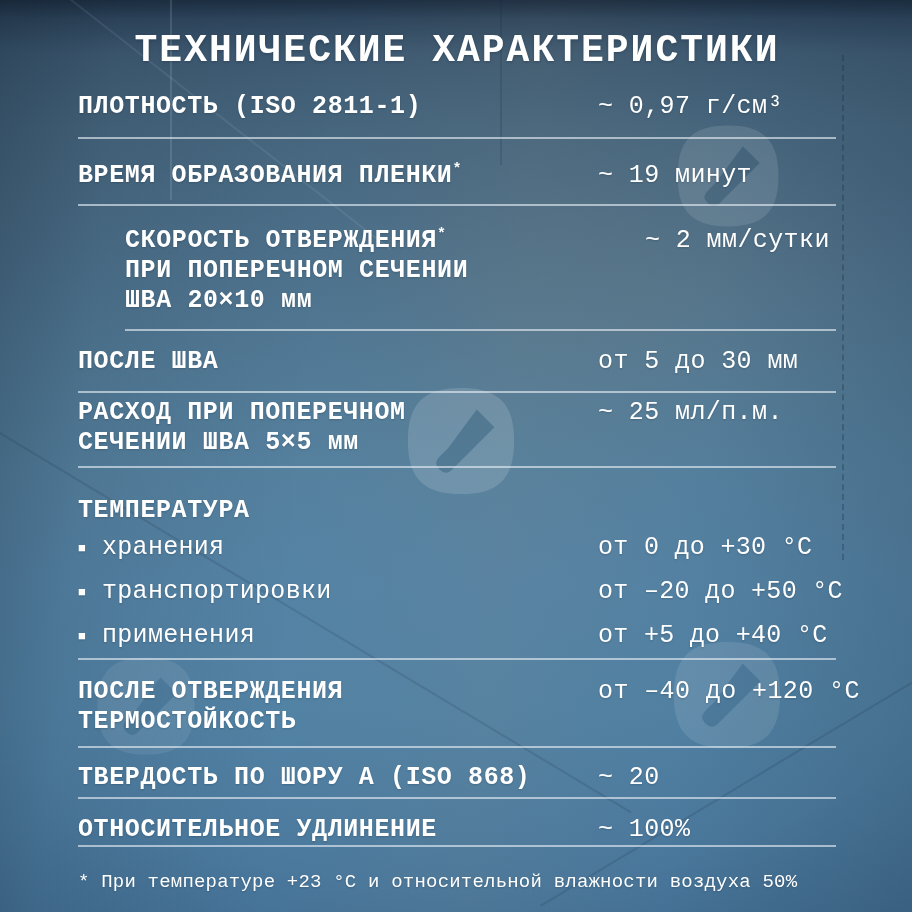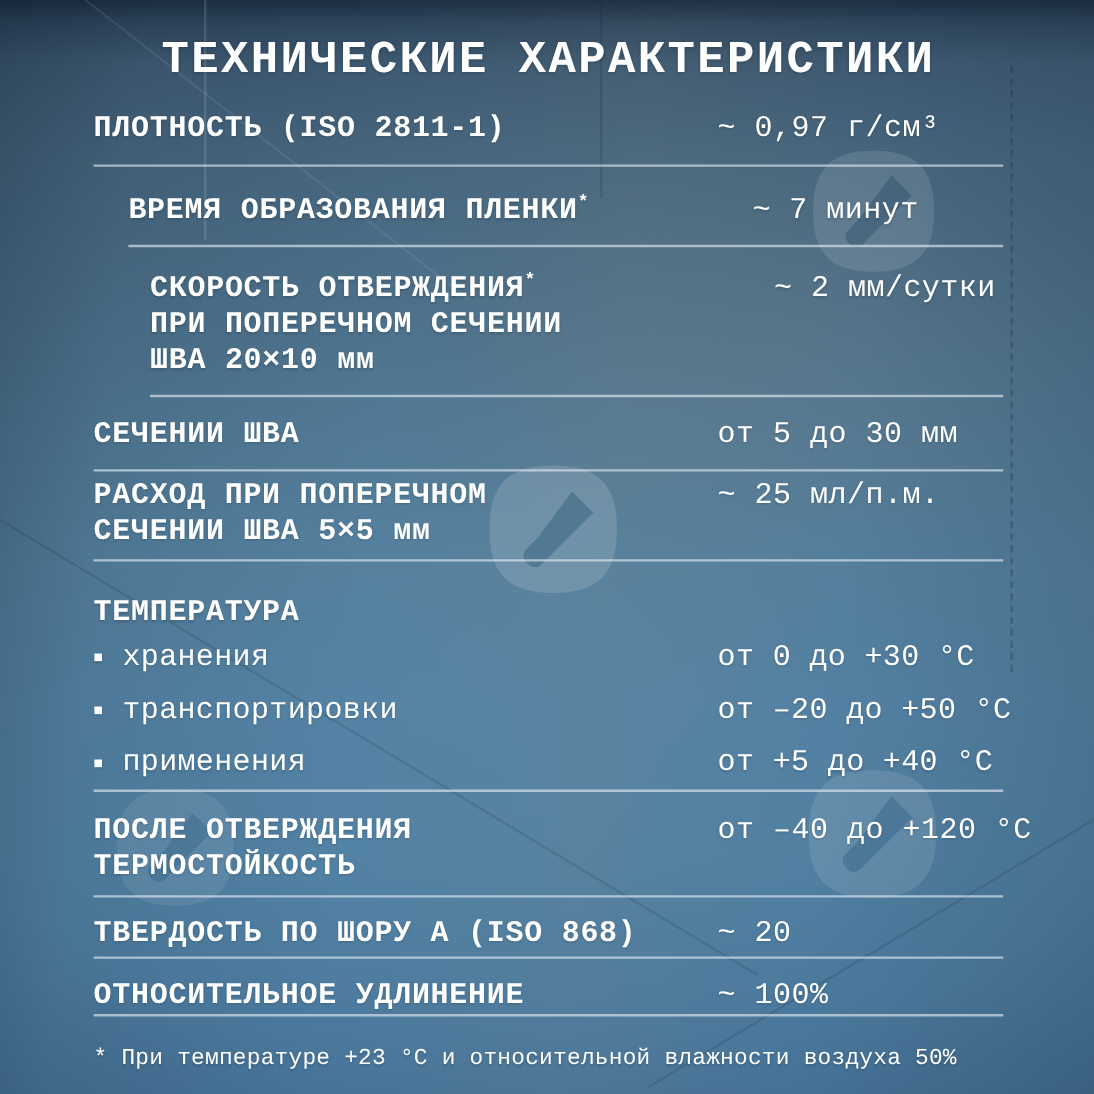--- a/index.html
+++ b/index.html
@@ -22,21 +22,21 @@
   .sd3{left:60px;top:-10px;width:420px;height:2px;background:rgba(200,220,235,.10);transform:rotate(38deg);transform-origin:left top;}
   .wm{position:absolute;z-index:2;pointer-events:none;}
   .content{position:absolute;inset:0;padding:26px 76px 0 78px;z-index:5;}
   h1{margin:0;height:50px;line-height:50px;font-size:38px;font-weight:bold;letter-spacing:2px;text-align:center;white-space:nowrap;text-shadow:0 1px 3px rgba(10,25,40,.25);}
   .row{display:grid;grid-template-columns:520px 1fr;border-bottom:2px solid rgba(232,239,245,.62);}
   .row:last-of-type{border-bottom:none;}
   .lbl{font-weight:bold;font-size:25px;line-height:30px;letter-spacing:.6px;white-space:nowrap;text-shadow:0 1px 2px rgba(10,25,40,.20);}
   .val{font-size:25px;line-height:30px;letter-spacing:.4px;white-space:nowrap;text-shadow:0 1px 2px rgba(10,25,40,.20);}
   sup.ast{font-size:60%;line-height:0;}
   .r1{padding:16px 0 15px;}
-  .r2{padding:22px 0 13px;margin-left:29px;}
+  .r2{padding:22px 0 13px;}
   .r3{padding:20px 0 13px;margin-left:47px;}
   .r4{padding:16px 0 14px;}
   .r5{padding:5px 0 8px;}
   .r6{display:block;padding:15px 0 0;margin-top:13px;}
   .r7{padding:17px 0 9px;}
   .r8{padding:15px 0 4px;}
   .r9{padding:16px 0 0;}
   .titem{display:grid;grid-template-columns:520px 1fr;font-size:25px;line-height:43px;letter-spacing:.3px;white-space:nowrap;text-shadow:0 1px 2px rgba(10,25,40,.20);}
   .bullet{display:inline-block;width:24px;font-size:13px;vertical-align:2px;}
   .footnote{margin-top:24px;font-size:19px;letter-spacing:.2px;white-space:nowrap;text-shadow:0 1px 2px rgba(10,25,40,.20);}
@@ -86,34 +86,34 @@
 
     <h1>ТЕХНИЧЕСКИЕ ХАРАКТЕРИСТИКИ</h1>
 
     <div class="row r1">
       <div class="lbl"><span>ПЛОТНОСТЬ (ISO 2811-1)</span></div>
       <div class="val">~ 0,97 г/см³</div>
     </div>
 
     <div class="row r2">
       <div class="lbl"><span>ВРЕМЯ ОБРАЗОВАНИЯ ПЛЕНКИ</span><sup class="ast">*</sup></div>
-      <div class="val">~ 7 минут</div>
+      <div class="val">~ 19 минут</div>
     </div>
 
     <div class="row r3">
       <div class="lbl">
         <div><span>СКОРОСТЬ ОТВЕРЖДЕНИЯ</span><sup class="ast">*</sup></div>
         <div>ПРИ ПОПЕРЕЧНОМ СЕЧЕНИИ</div>
         <div>ШВА 20×10 мм</div>
       </div>
       <div class="val">~ 2 мм/сутки</div>
     </div>
 
     <div class="row r4">
-      <div class="lbl"><span>СЕЧЕНИИ ШВА</span></div>
+      <div class="lbl"><span>ПОСЛЕ ШВА</span></div>
       <div class="val">от 5 до 30 мм</div>
     </div>
 
     <div class="row r5">
       <div class="lbl">
         <div>РАСХОД ПРИ ПОПЕРЕЧНОМ</div>
         <div>СЕЧЕНИИ ШВА 5×5 мм</div>
       </div>
       <div class="val">~ 25 мл/п.м.</div>
     </div>

